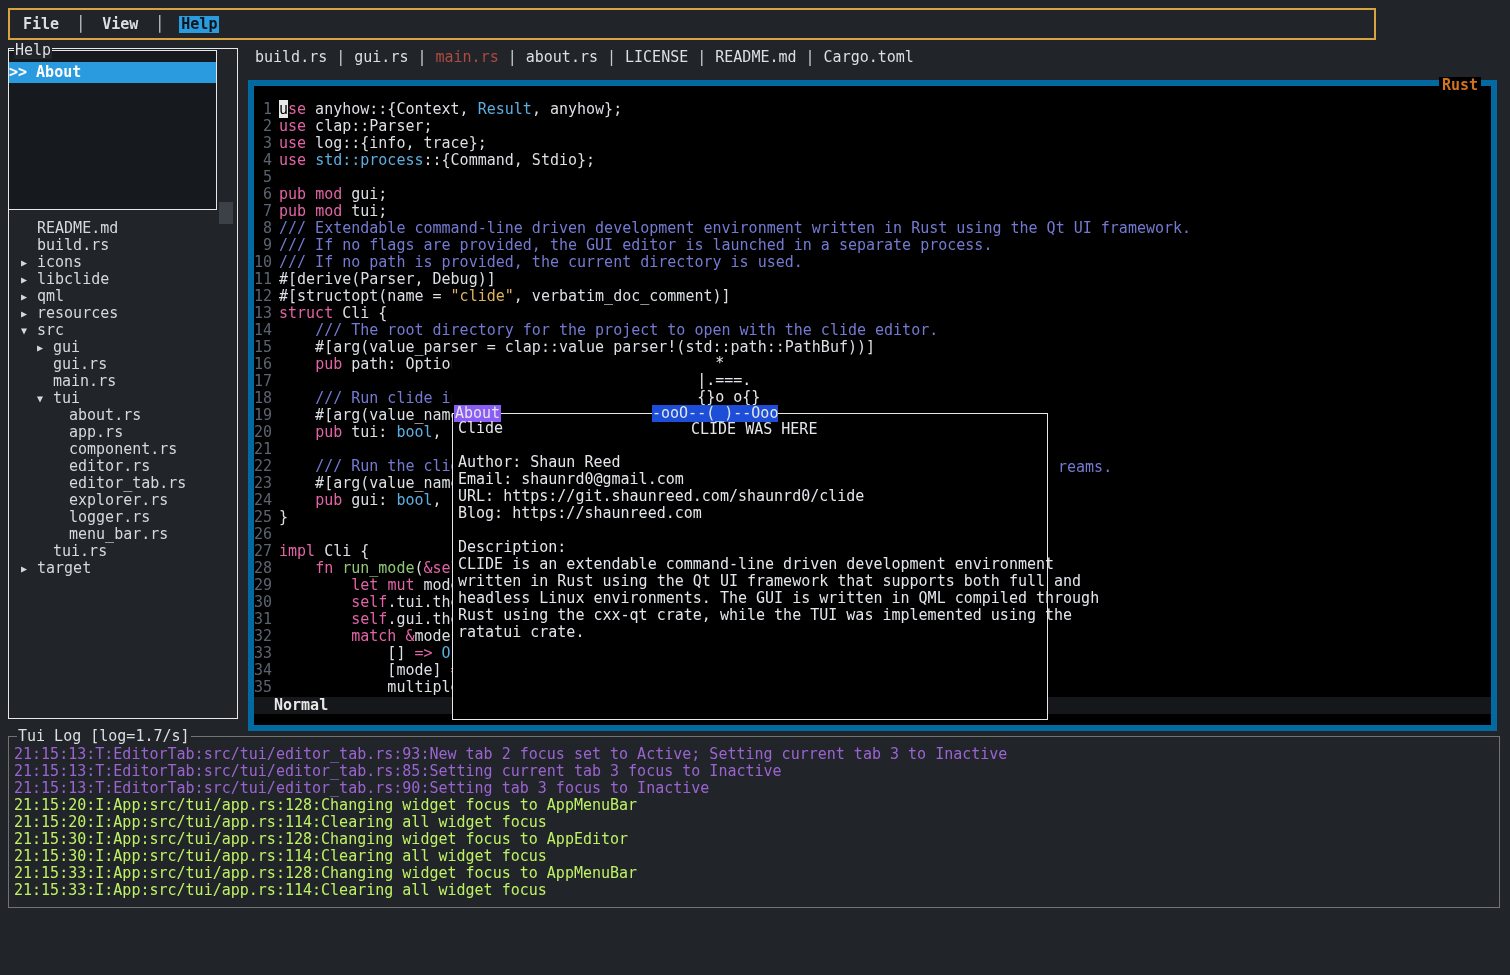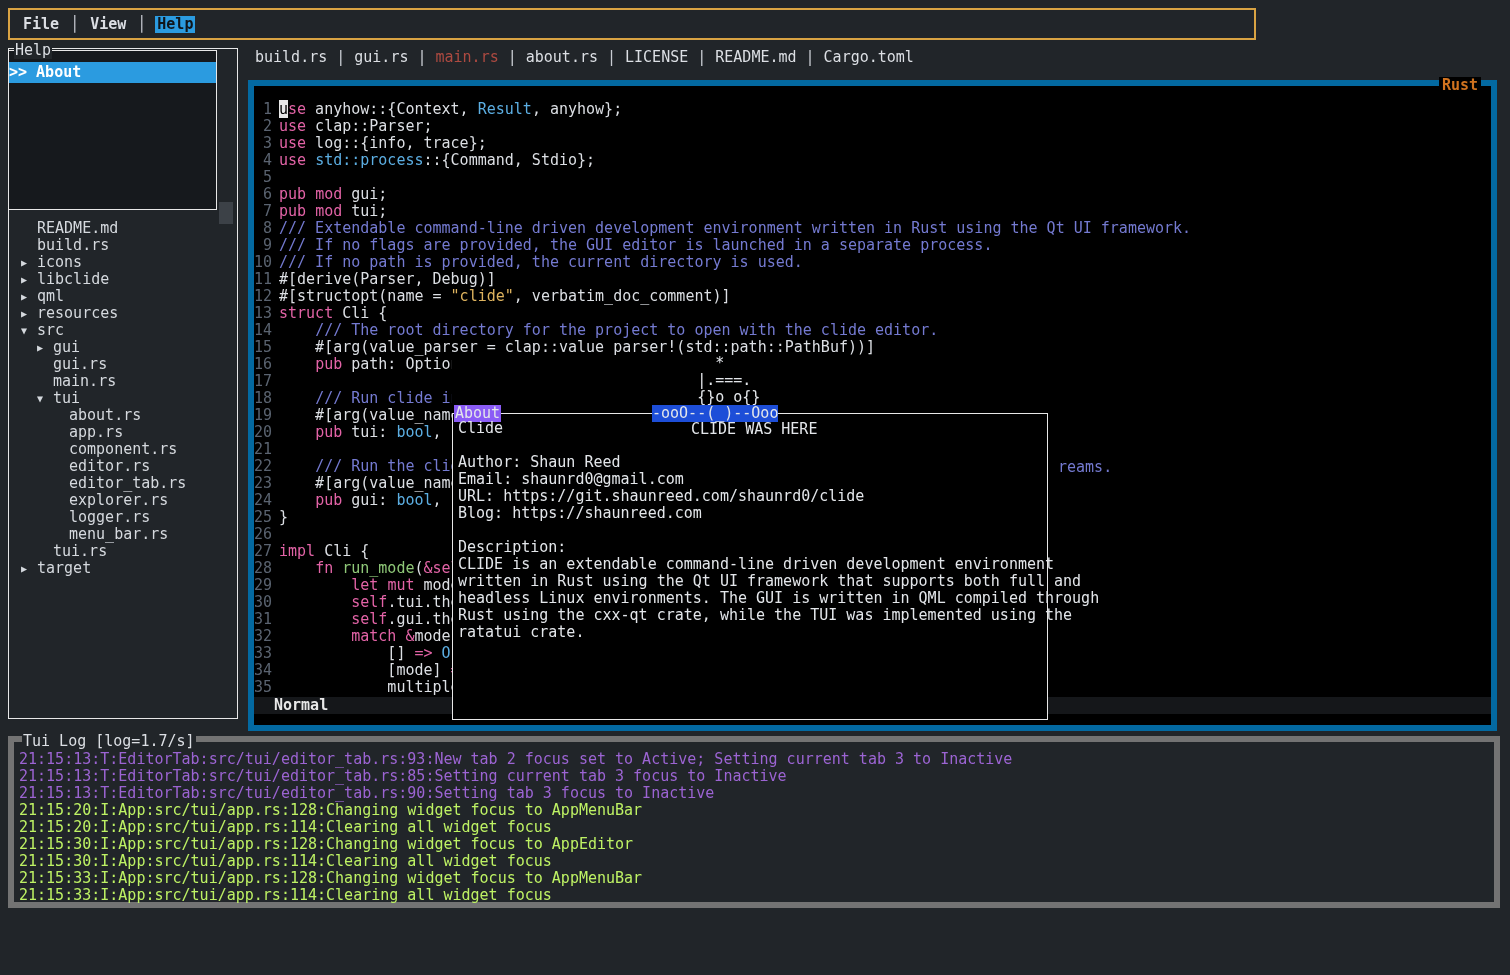--- a/index.html
+++ b/index.html
@@ -1,20 +1,20 @@
 <!DOCTYPE html>
 <html><head>
 <meta charset="utf-8">
 <style>
   html,body{margin:0;padding:0;background:#191c20;}
   #screen{position:relative;width:1510px;height:975px;background:#212529;overflow:hidden;
           font-family:"DejaVu Sans Mono",monospace;font-size:15px;line-height:17px;color:#dcdfe4;}
   
-  #menu-bar{position:absolute;left:8px;top:8px;width:1248px;height:32px;box-sizing:border-box;
-            border:2px solid #d9a343;display:flex;align-items:center;padding-left:11px;gap:9px;font-weight:bold;}
+  #menu-bar{position:absolute;left:8px;top:8px;width:1368px;height:32px;box-sizing:border-box;
+            border:2px solid #d9a343;display:flex;align-items:center;padding-left:11px;gap:15px;font-weight:bold;}
   .mitem{padding:0 2px;}
   .mitem.active{background:#2b9be0;color:#10151a;}
   .msep{color:#c8ccd2;}
   
   #explorer-panel{position:absolute;left:8px;top:48px;width:230px;height:671px;box-sizing:border-box;
                   border:1px solid #e8e8e8;}
   #file-tree{position:absolute;top:171px;left:0;right:0;color:#d5d9de;white-space:pre;}
   .trow{height:17px;}
   .arrow{display:inline-block;width:16px;margin-left:-16px;font-size:10px;vertical-align:1px;}
   
@@ -48,21 +48,21 @@
                z-index:10;color:#e3e6ea;}
   #popup-art{position:absolute;top:0;left:200px;margin:0;white-space:pre;font-family:inherit;font-size:15px;line-height:17px;}
   #popup-box{position:absolute;left:0;top:58px;width:596px;height:307px;box-sizing:border-box;border:1px solid #e8e8e8;}
   #about-title{position:absolute;top:50px;left:2px;background:#8b5cf6;padding:0 1px;height:17px;}
   #art-border{position:absolute;top:50px;left:200px;background:#1d4ed8;height:17px;white-space:pre;}
   #popup-tagline{position:absolute;top:66px;left:239px;}
   #popup-body{position:absolute;top:65px;left:6px;right:4px;white-space:pre;}
   #popup-body div{height:17px;}
   
   #log-panel{position:absolute;left:8px;top:736px;width:1492px;height:172px;box-sizing:border-box;
-             border:6px solid #737373;}
+             border:1px solid #737373;}
   #log-panel .ptitle{position:absolute;top:-9px;left:8px;background:#212529;padding:0 1px;color:#dcdfe4;}
   #log-entries{padding:9px 0 0 5px;white-space:pre;}
   .lrow{height:17px;}
   .lrow.trace{color:#9c64d3;}
   .lrow.info{color:#bef264;}
   
   #status-bar{position:absolute;left:0;top:915px;width:100%;text-align:center;font-weight:bold;color:#eceff2;}
 </style>
 </head>
 <body>

